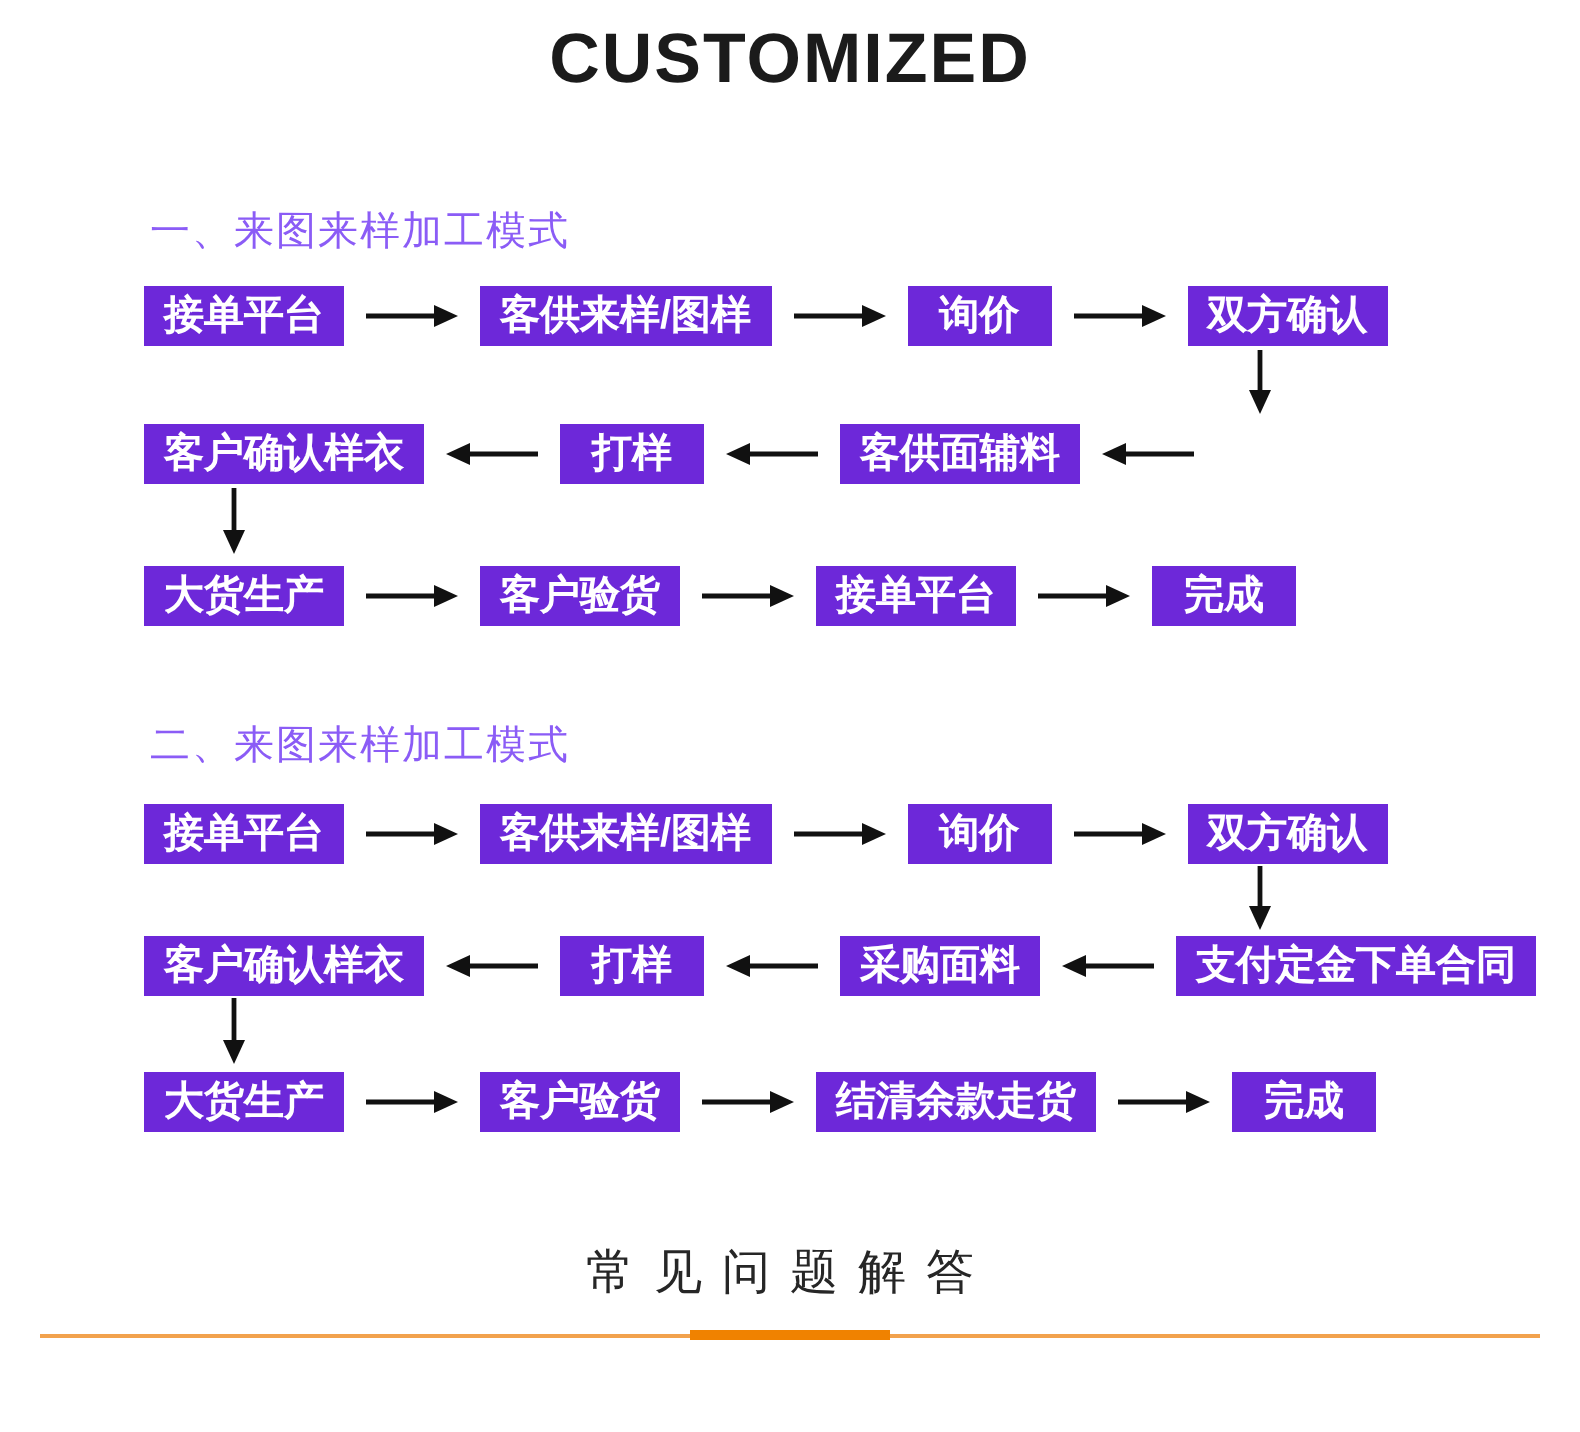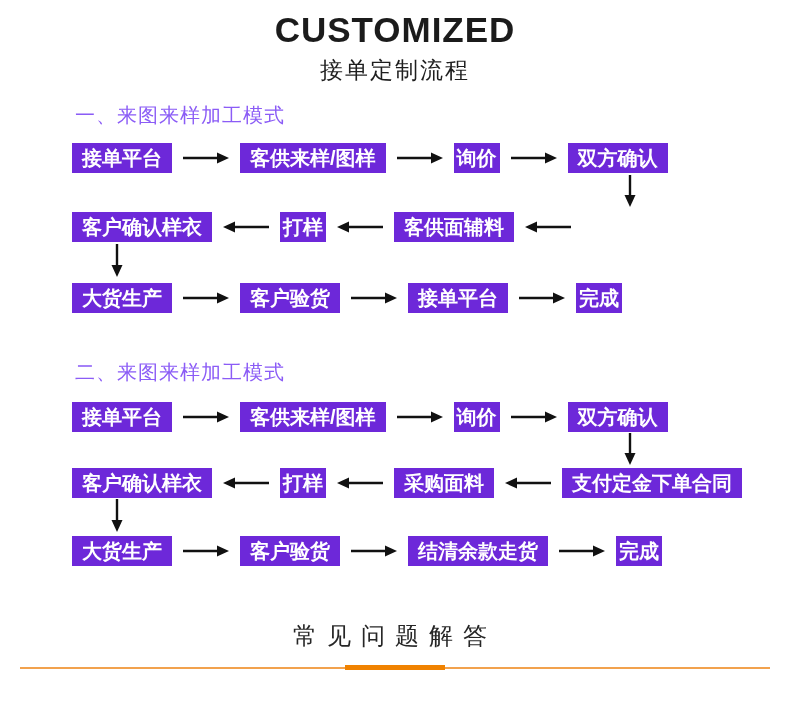--- a/index.html
+++ b/index.html
@@ -30,21 +30,21 @@
   }
   .flow-row {
     position: absolute; left: 72px;
     display: flex; align-items: center; height: 30px;
   }
   .flow-box {
     background: #6d28d9; color: #ffffff;
     font-size: 20px; font-weight: 600; line-height: 1;
     padding: 5px 10px; white-space: nowrap; text-align: center;
   }
-  .flow-box.wide-pad { padding: 5px 3px; }
+  .flow-box.wide-pad { padding: 5px 16px; }
   .h-arrow { margin: 0 10px; flex: 0 0 auto; display: block; }
   .h-arrow line { stroke: #111; stroke-width: 2.4; }
   .h-arrow polygon { fill: #111; }
   .v-arrow { position: absolute; display: block; }
   .v-arrow line { stroke: #111; stroke-width: 2.4; }
   .v-arrow polygon { fill: #111; }
   .footer-title {
     position: absolute; top: 620px; left: 0; right: 0;
     text-align: center;
     font-size: 24px; font-weight: 500; letter-spacing: 10px; color: #262626;
@@ -57,21 +57,20 @@
     position: absolute; left: 345px; width: 100px; top: 665px; height: 5px;
     background: #F08200;
   }
 </style>
 </head>
 <body>
 
 <div class="page">
 
   <div class="title">CUSTOMIZED</div>
-  <div class="subtitle">接单定制流程</div>
 
   <div class="section-heading" style="top:102px">一、来图来样加工模式</div>
 
   <div class="flow-row" style="top:143px">
     <div class="flow-box">接单平台</div>
     <svg class="h-arrow" width="48" height="16" viewBox="0 0 48 16">
         <line x1="1" y1="8" x2="35" y2="8"></line>
         <polygon points="35,2.5 47,8 35,13.5"></polygon>
       </svg>
     <div class="flow-box">客供来样/图样</div>

